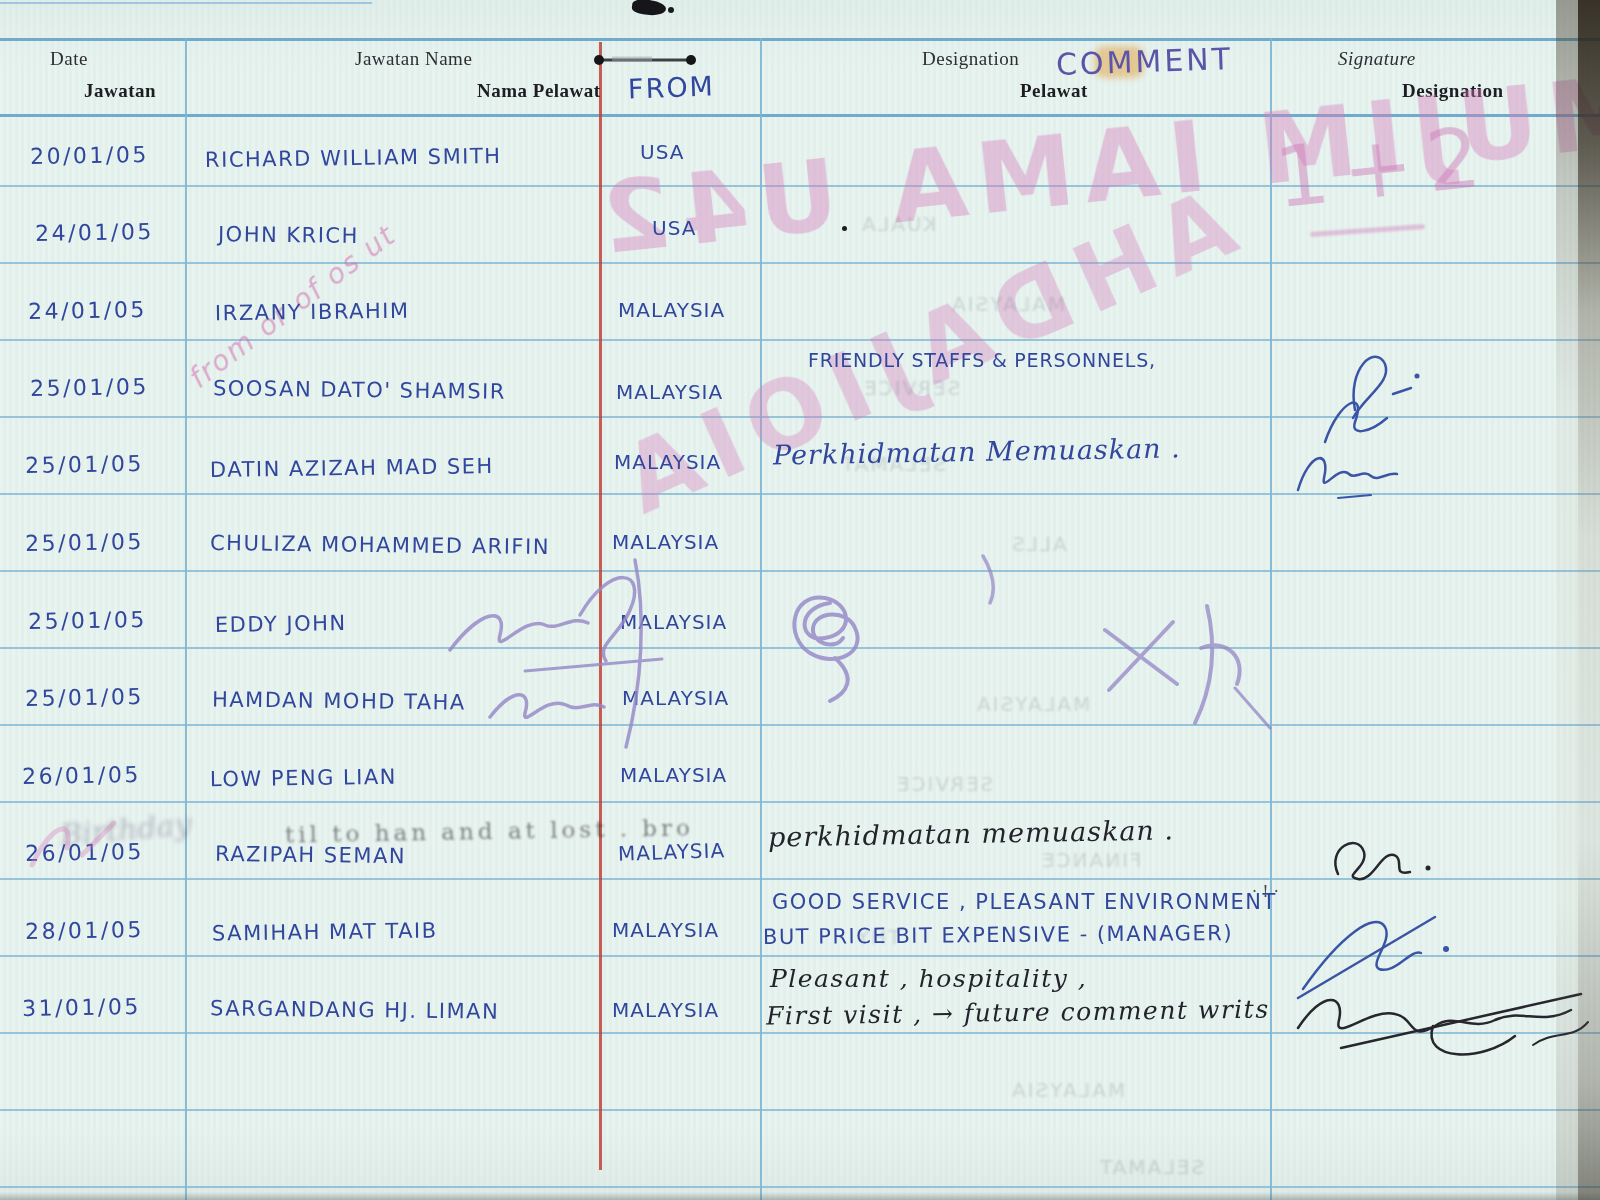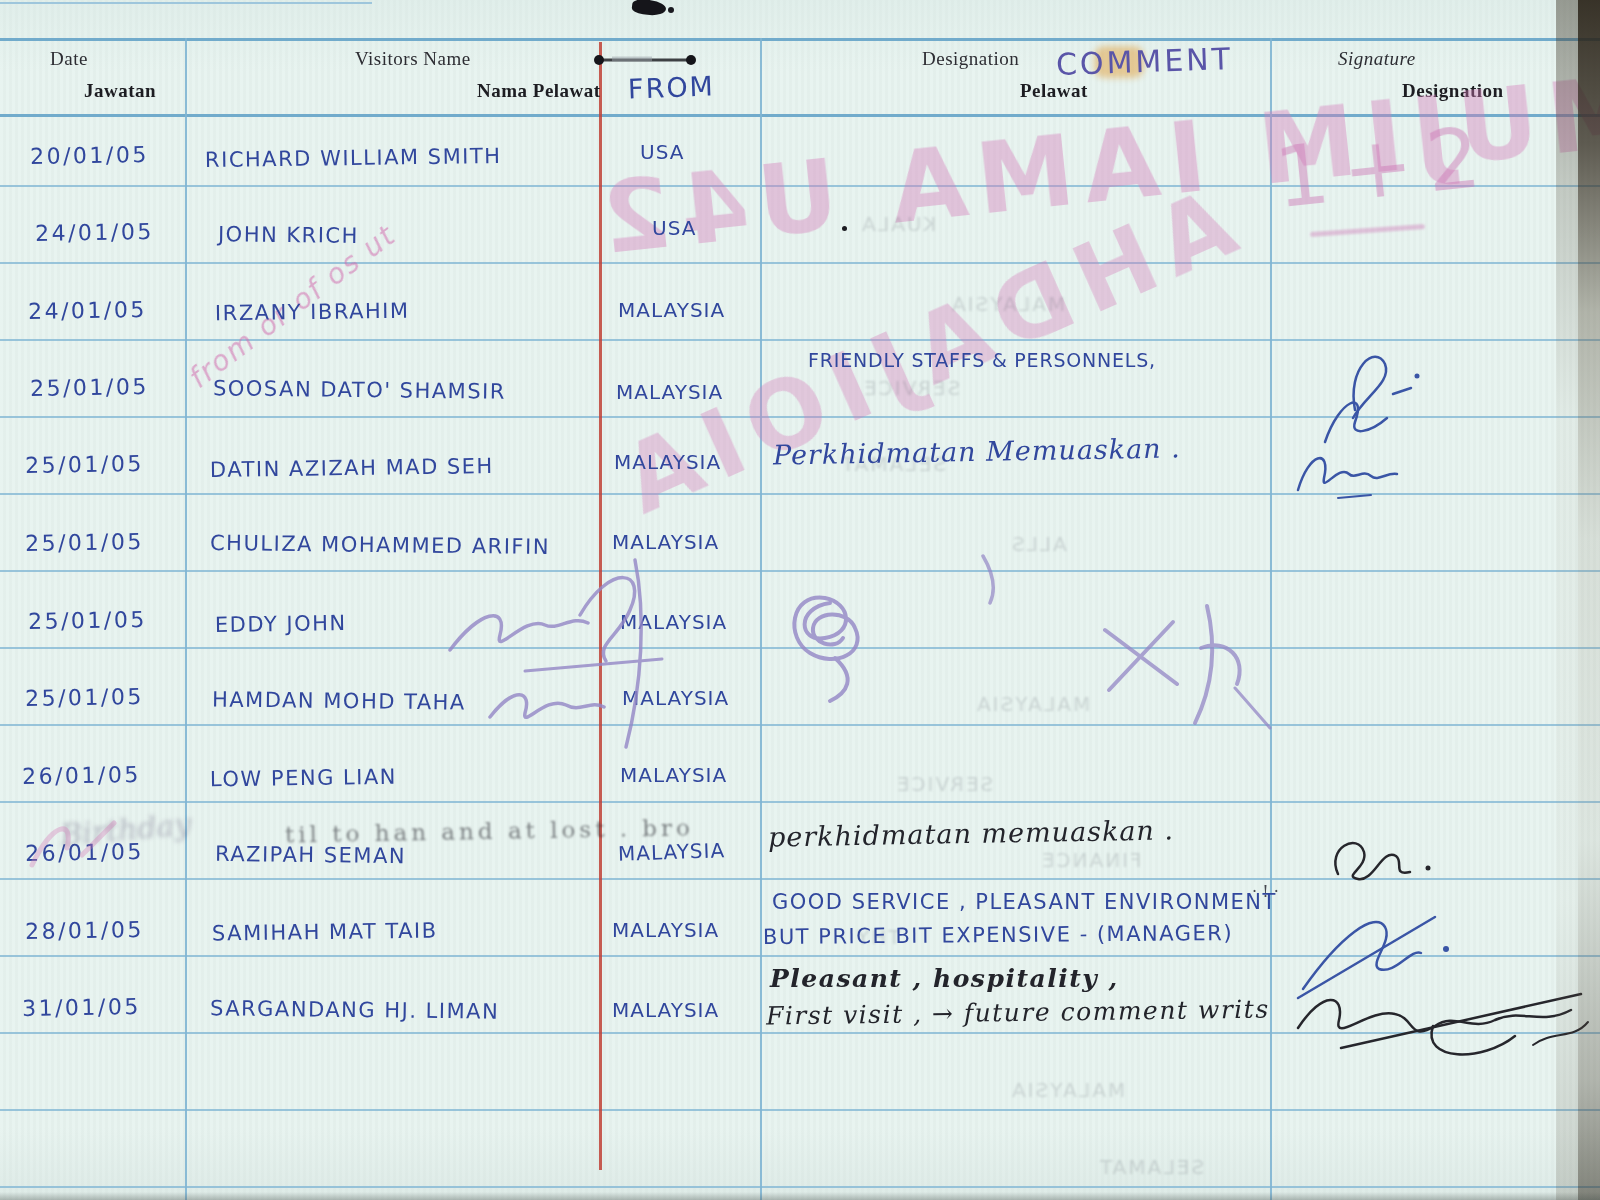--- a/index.html
+++ b/index.html
@@ -59,21 +59,21 @@
   <div class="hline" style="top:1032px;"></div>
   <div class="hline" style="top:1109px;"></div>
   <div class="hline" style="top:1186px;"></div>
   <div class="vline" style="left:185px;"></div>
   <div class="vline" style="left:760px;"></div>
   <div class="vline" style="left:1270px;"></div>
   <div class="redline"></div>
 
   <div class="ph" style="left:50px;top:48px;">Date</div>
   <div class="ph b" style="left:84px;top:80px;">Jawatan</div>
-  <div class="ph" style="left:355px;top:48px;">Visitors Name</div>
+  <div class="ph" style="left:355px;top:48px;">Jawatan Name</div>
   <div class="ph b" style="left:477px;top:80px;">Nama Pelawat</div>
   <svg class="abs" style="left:590px;top:52px;" width="110" height="16" viewBox="0 0 110 16">
     <line x1="10" y1="8" x2="100" y2="8" stroke="#15151a" stroke-width="3" opacity=".8"></line>
     <circle cx="9" cy="8" r="5" fill="#15151a"></circle>
       <circle cx="101" cy="8" r="5" fill="#15151a"></circle>
     <line x1="22" y1="7" x2="62" y2="7" stroke="#9aa2a8" stroke-width="5" opacity=".5"></line>
   </svg>
   <div class="hw" style="left:628px;top:72px;font-size:27px;letter-spacing:2px;transform:rotate(-2deg);">FROM</div>
   <div class="ph" style="left:922px;top:48px;">Designation</div>
   <div class="ph b" style="left:1020px;top:80px;">Pelawat</div>
@@ -166,21 +166,21 @@
   <div class="hw" style="left:763px;top:923px;font-size:21px;transform:rotate(-0.5deg);">BUT PRICE BIT EXPENSIVE - (MANAGER)</div>
   <svg class="abs" style="left:1283px;top:893px;" width="185" height="112" viewBox="0 0 185 112">
     <path class="sigblue" stroke-width="2.5" d="M20,96 C58,42 92,18 102,34 C110,48 86,70 96,76 C112,82 128,55 138,60"></path>
     <path class="sigblue" stroke-width="2.5" d="M15,105 L152,24"></path>
     <circle cx="163" cy="56" r="3" fill="#3a55a6"></circle>
   </svg>
 
   <div class="hw hw-date" style="left:22px;top:995px;">31/01/05</div>
   <div class="hw rotB" style="left:210px;top:998px;">SARGANDANG HJ. LIMAN</div>
   <div class="hw hw-from" style="left:612px;top:998px;">MALAYSIA</div>
-  <div class="hw cursive dark" style="left:770px;top:964px;font-size:25px;font-weight:bold;">Pleasant , hospitality ,</div>
+  <div class="hw cursive dark" style="left:770px;top:964px;font-size:25px;">Pleasant , hospitality ,</div>
   <div class="hw cursive dark" style="left:766px;top:998px;font-size:25px;transform:rotate(-0.8deg);">First visit , → future comment writs</div>
   <svg class="abs" style="left:1283px;top:950px;" width="315" height="125" viewBox="0 0 315 125">
     <path class="sigdark" stroke-width="2.5" d="M15,78 C40,40 62,44 56,70 C50,94 86,58 112,64 C132,68 126,92 152,76 C172,62 188,82 212,70 C238,58 258,76 288,60"></path>
     <path class="sigdark" stroke-width="2.5" d="M150,76 C138,112 200,112 232,86"></path>
     <path class="sigdark" stroke-width="2.5" d="M58,98 L298,44"></path>
     <path class="sigdark" stroke-width="2" d="M250,95 C270,80 290,90 305,72"></path>
   </svg>
 
   <svg class="abs" style="left:430px;top:555px;" width="360" height="200" viewBox="0 0 360 200" opacity="0.8">
     <path class="purple" stroke-width="3.5" d="M20,95 C50,55 78,50 70,80 C64,102 95,60 115,70 C128,76 142,60 158,68"></path>

